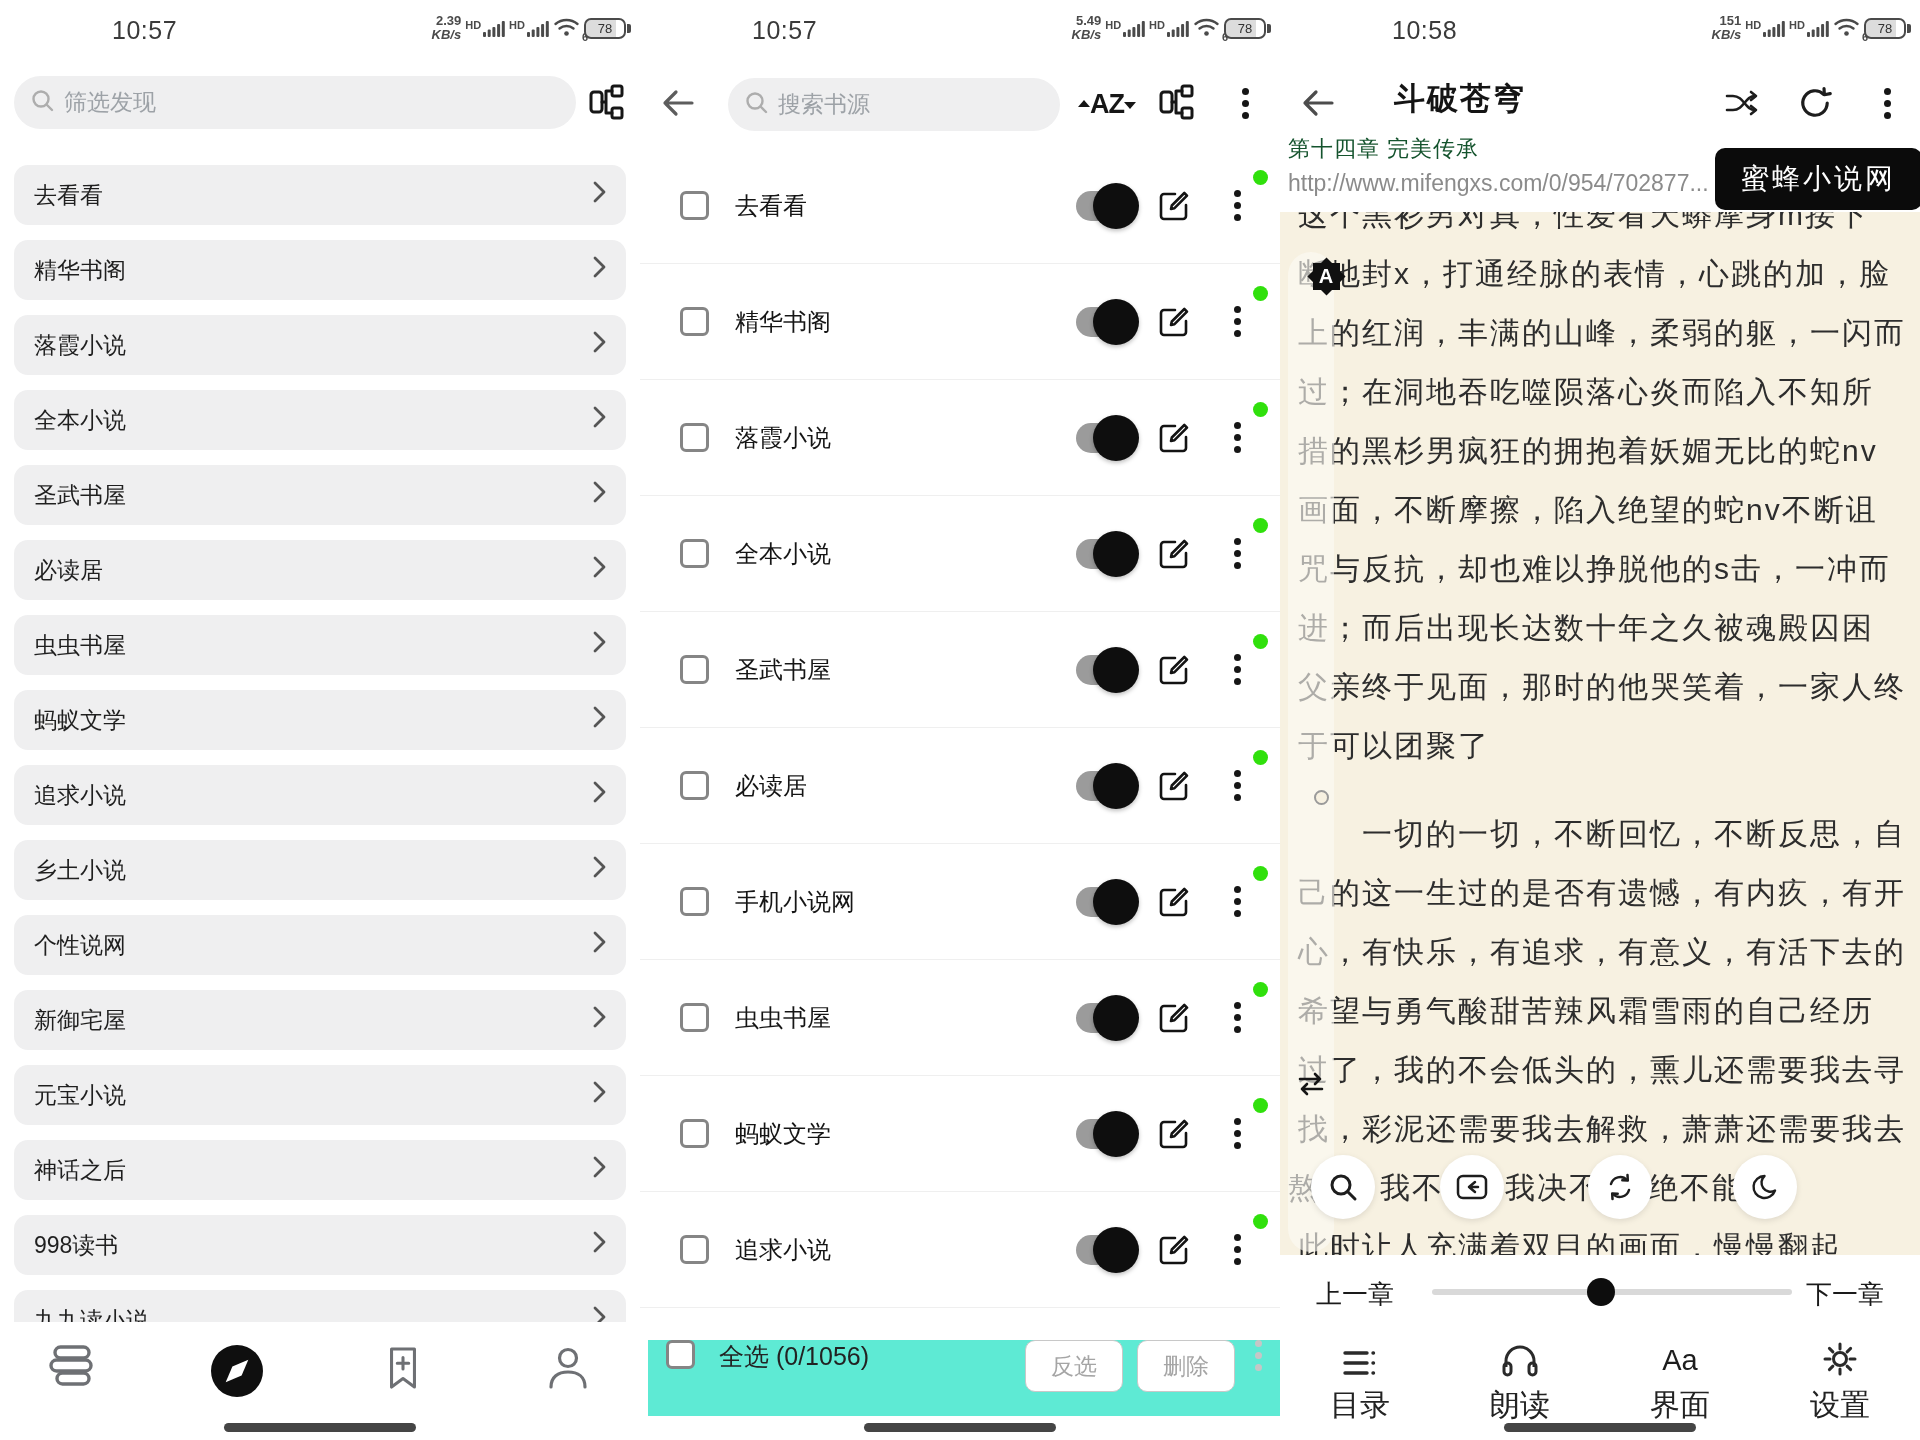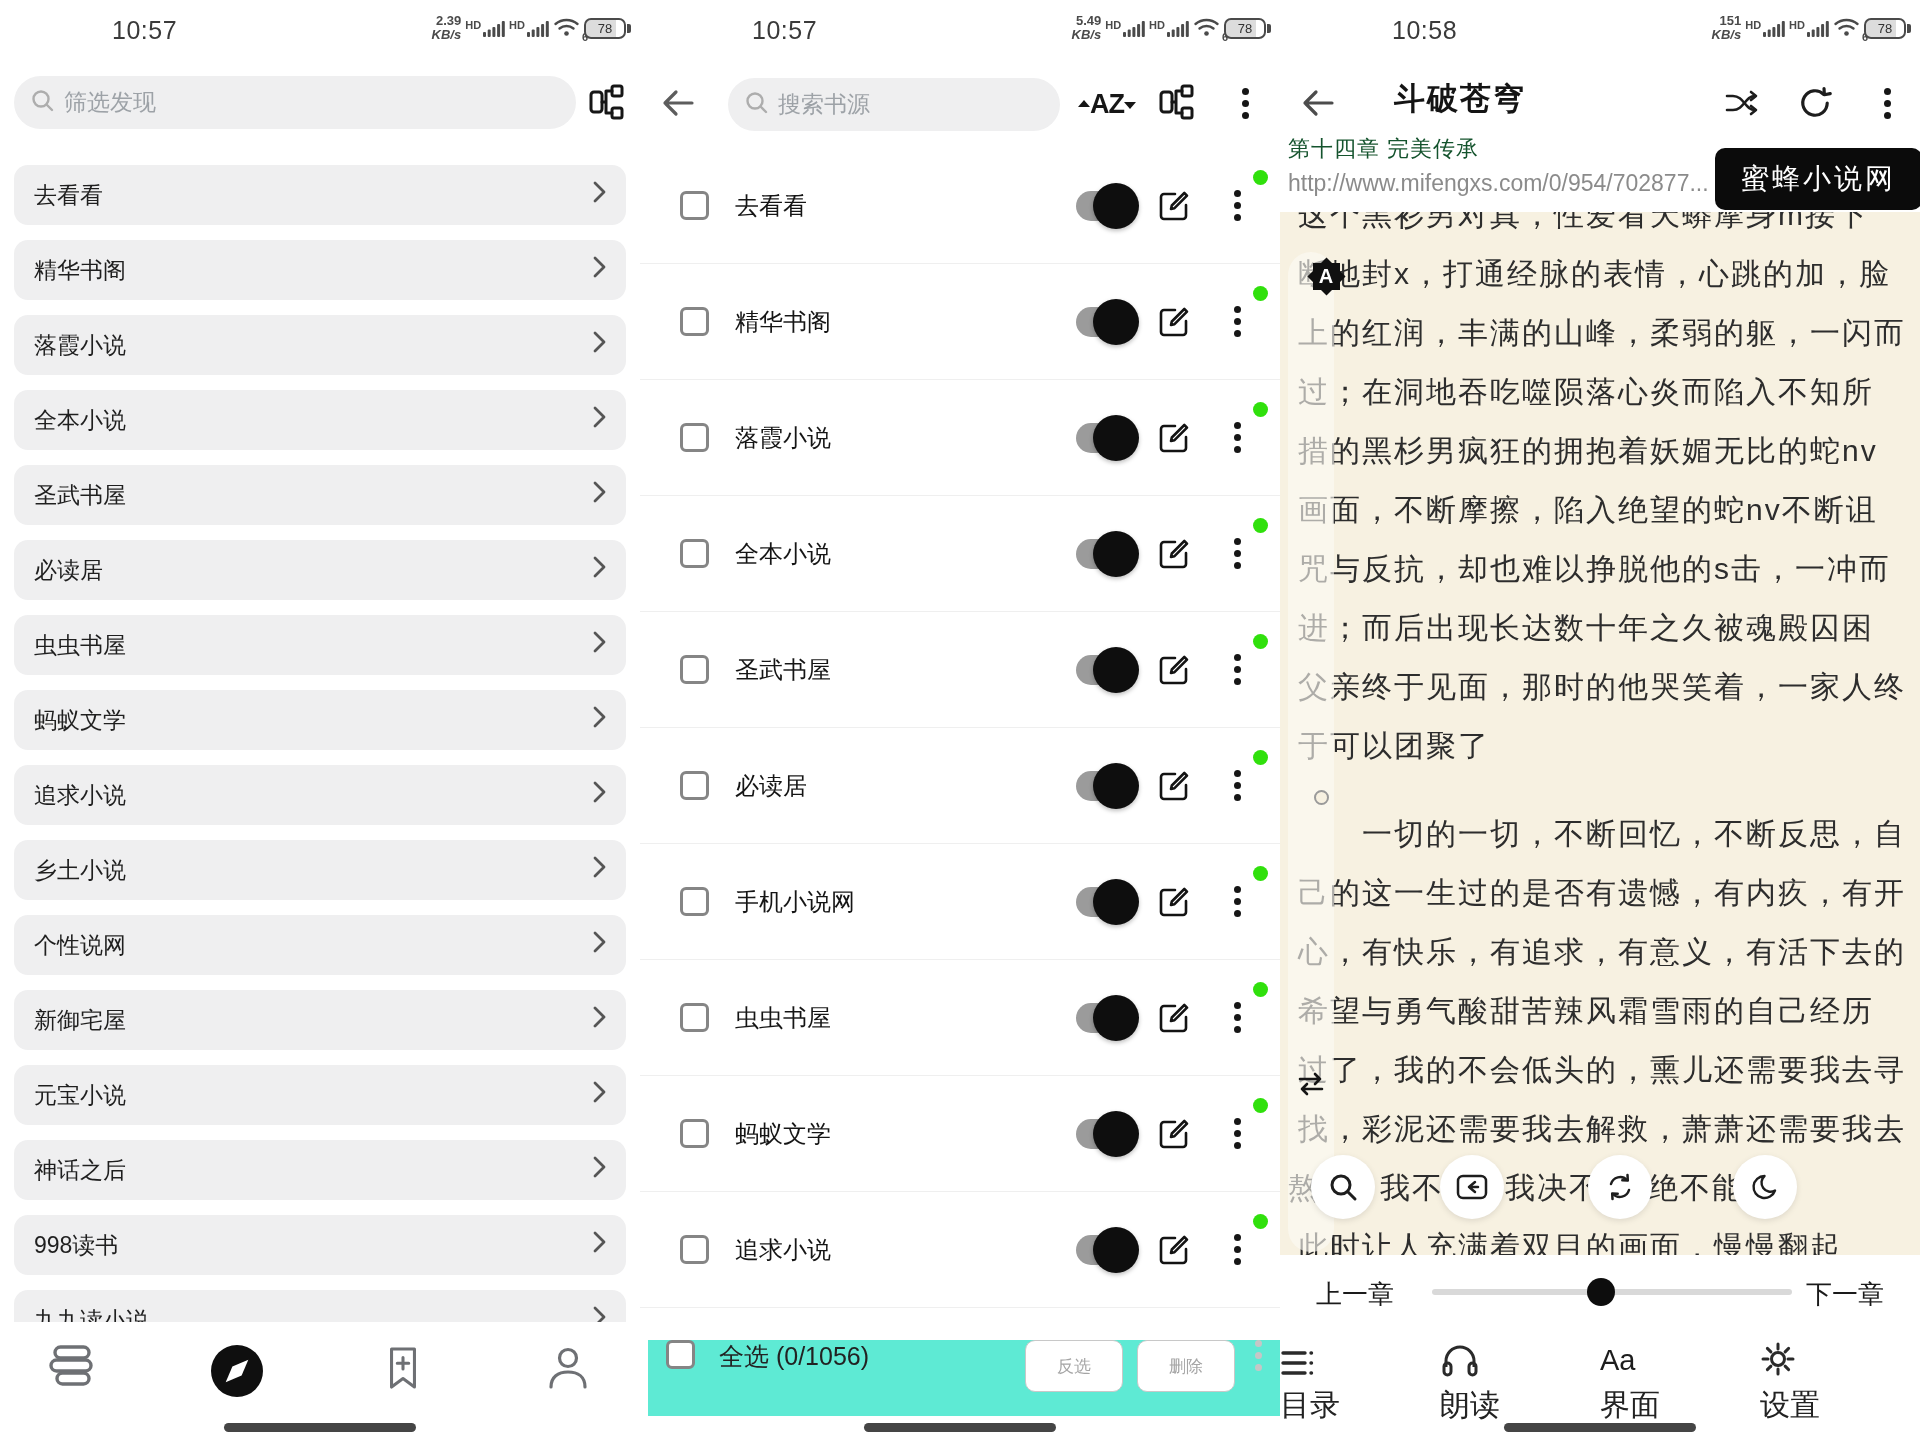--- a/index.html
+++ b/index.html
@@ -53,21 +53,21 @@
   .cb{width:29px;height:29px;border:3px solid #858585;border-radius:6px;background:#fff;flex:0 0 auto;cursor:pointer}
   .src-label{margin-left:26px;font-size:24px;color:#151515}
   .toggle{position:absolute;left:436px;top:50%;margin-top:-15px;width:58px;height:30px;background:#9b9b9b;border-radius:16px;cursor:pointer}
   .toggle .knob{position:absolute;right:-5px;top:-8px;width:46px;height:46px;border-radius:50%;background:#0e0e0e;box-shadow:0 2px 4px rgba(0,0,0,.25)}
   .edit-ic{position:absolute;left:518px;top:50%;margin-top:-16px;cursor:pointer}
   .row-dots{position:absolute;left:594px;top:50%;margin-top:-16px}
   .gdot{position:absolute;right:12px;top:22px;width:15px;height:15px;border-radius:50%;background:#30e00c}
   .s2-footer{position:absolute;left:8px;right:0;top:1340px;height:76px;background:#5eead4;display:flex;align-items:flex-start;padding:0 18px}
   .s2-footer .sel-label{margin-left:24px;font-size:25px;color:#222}
   .s2-footer .sp{flex:1}
-  .ghost-btn{width:98px;height:52px;border:1px solid #c8c8c8;border-radius:10px;color:#a5a5a5;font-size:17px;display:flex;align-items:center;justify-content:center;margin-left:14px;background:#fff;cursor:pointer}
+  .ghost-btn{width:98px;height:52px;border:1px solid #c8c8c8;border-radius:10px;color:#a5a5a5;font-size:23px;display:flex;align-items:center;justify-content:center;margin-left:14px;background:#fff;cursor:pointer}
   .s2-footer .vdots{margin-left:20px}
 
   
   .s3-back{position:absolute;left:20px;top:88px}
   .s3-title{position:absolute;left:114px;top:78px;font-size:31px;font-weight:700;color:#141414;letter-spacing:2px}
   .s3-shuffle{position:absolute;left:444px;top:88px}
   .s3-refresh{position:absolute;left:518px;top:86px}
   .s3-dots{position:absolute;left:604px;top:88px}
   .chapter{position:absolute;left:8px;top:134px;font-size:22px;color:#14532d;letter-spacing:1px}
   .url{position:absolute;left:8px;top:170px;font-size:23px;color:#8b8b8b}
@@ -89,21 +89,21 @@
   .fab{position:absolute;width:64px;height:64px;border-radius:50%;background:#fff;box-shadow:0 2px 6px rgba(0,0,0,.10);display:flex;align-items:center;justify-content:center;cursor:pointer;top:943px}
   .fab1{left:31px}.fab2{left:160px}.fab3{left:308px}.fab4{left:453px}
   .reader-bottom{position:absolute;left:0;right:0;top:1255px;height:230px;background:#fff}
   .chap-nav{position:absolute;left:0;right:0;top:0;height:74px}
   .chap-nav .prev{position:absolute;left:36px;top:22px;font-size:26px;color:#1a1a1a;cursor:pointer}
   .chap-nav .next{position:absolute;right:36px;top:22px;font-size:26px;color:#1a1a1a;cursor:pointer}
   .track{position:absolute;left:152px;top:34px;width:360px;height:6px;background:#d9d9d9;border-radius:3px;cursor:pointer}
   .track .fill{height:100%;background:#111;border-radius:3px}
   .track .thumb{position:absolute;top:-11px;width:28px;height:28px;margin-left:-14px;background:#0d0d0d;border-radius:50%}
   .menu-row{position:absolute;left:0;right:0;top:86px;height:90px;display:flex}
-  .menu-item{flex:1;display:flex;flex-direction:column;gap:8px;cursor:pointer}
+  .menu-item{flex:1;display:flex;flex-direction:column;align-items:center;gap:8px;cursor:pointer}
   .menu-item .mi{height:36px;display:flex;align-items:flex-end}
   .menu-item .aa{font-size:29px;color:#1d1d1d;line-height:34px}
   .menu-item .ml{font-size:30px;color:#222}
 </style>
 </head>
 <body>
 
 <div class="screen" id="s1">
   <div class="statusbar">
     <span class="st-time">10:57</span>

